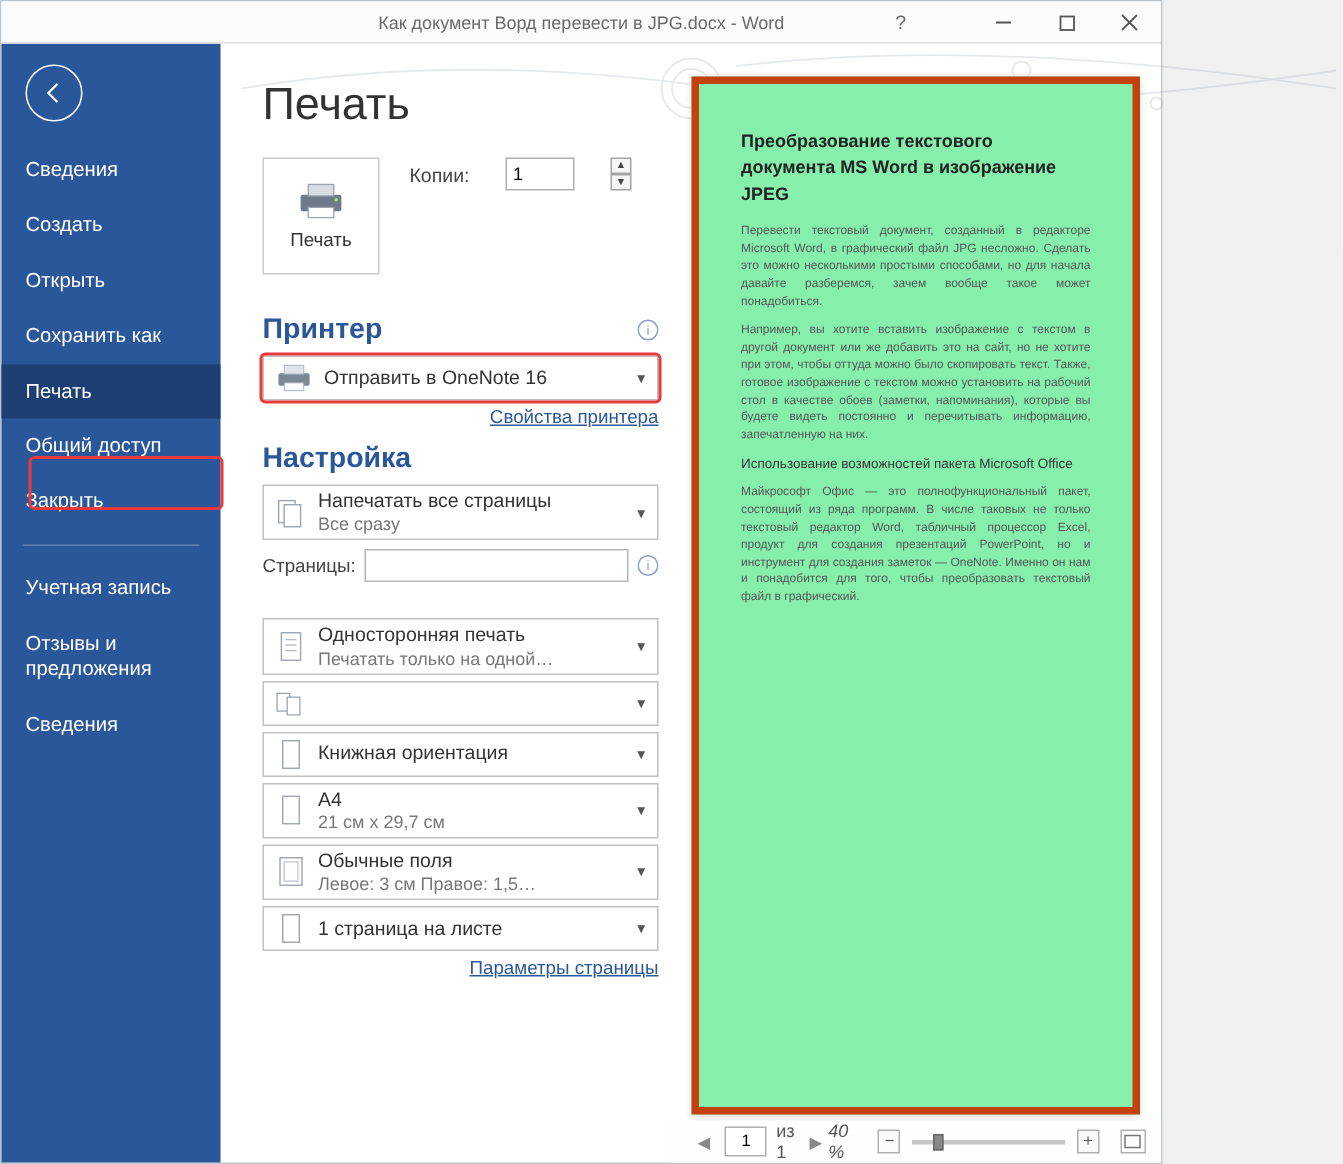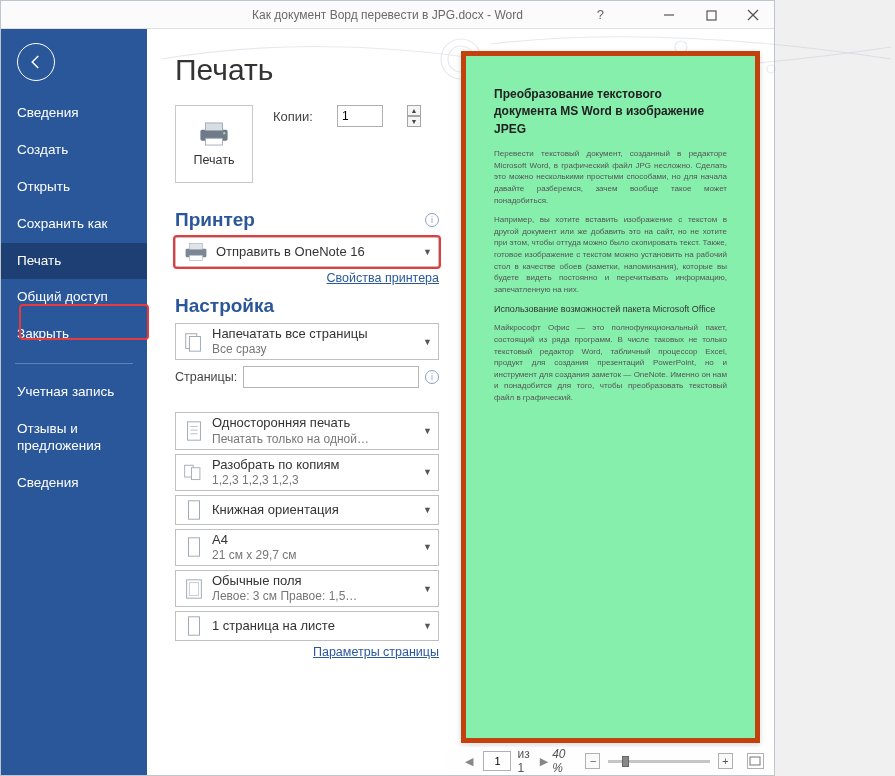--- a/index.html
+++ b/index.html
@@ -231,24 +231,20 @@
           <span class="dd-arrow">▼</span>
         </div>
 
         <div class="dropdown compact">
           <div class="dd-icon">
               <svg width="22" height="22" viewBox="0 0 26 24">
                 <rect x="2" y="4" width="10" height="14" fill="#fff" stroke="#9aa4b0"></rect>
                 <rect x="10" y="7" width="10" height="14" fill="#fff" stroke="#9aa4b0"></rect>
               </svg>
             </div>
-          <div class="dd-text">
-            <div>Разобрать по копиям</div>
-            <div class="sub">1,2,3    1,2,3    1,2,3</div>
-          </div>
           <span class="dd-arrow">▼</span>
         </div>
 
         <div class="dropdown compact">
           <div class="dd-icon">
               <svg width="18" height="22" viewBox="0 0 18 24">
                 <rect x="3" y="2" width="12" height="20" fill="#fff" stroke="#9aa4b0"></rect>
               </svg>
             </div>
           <div class="dd-text">

